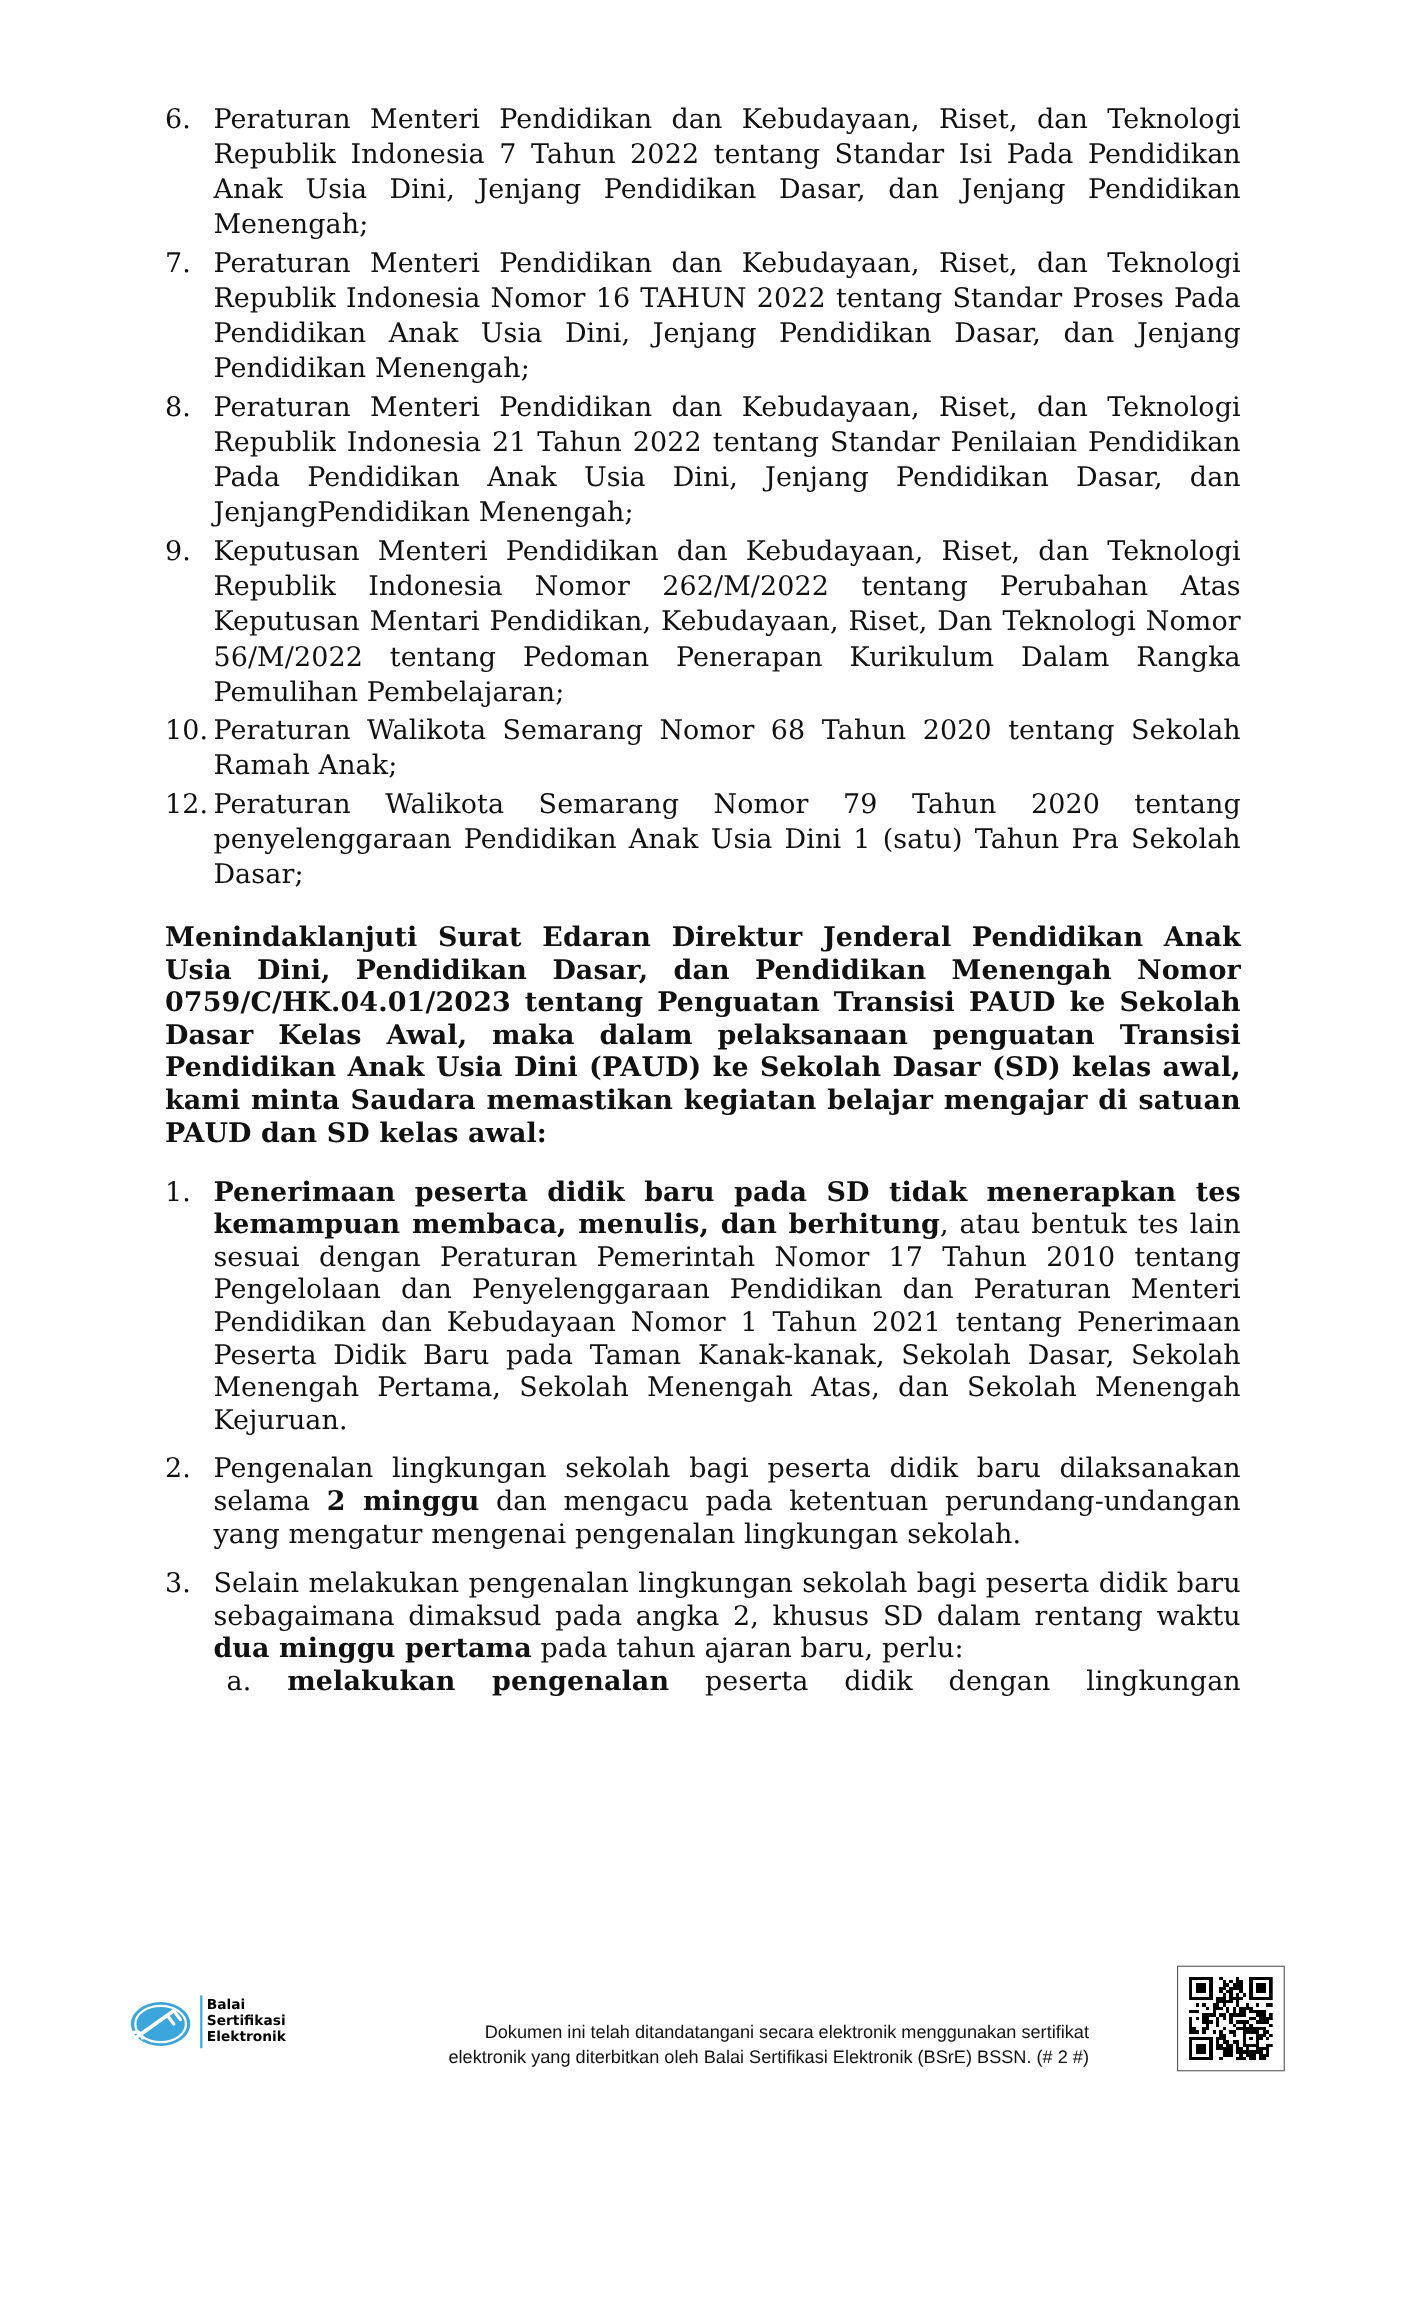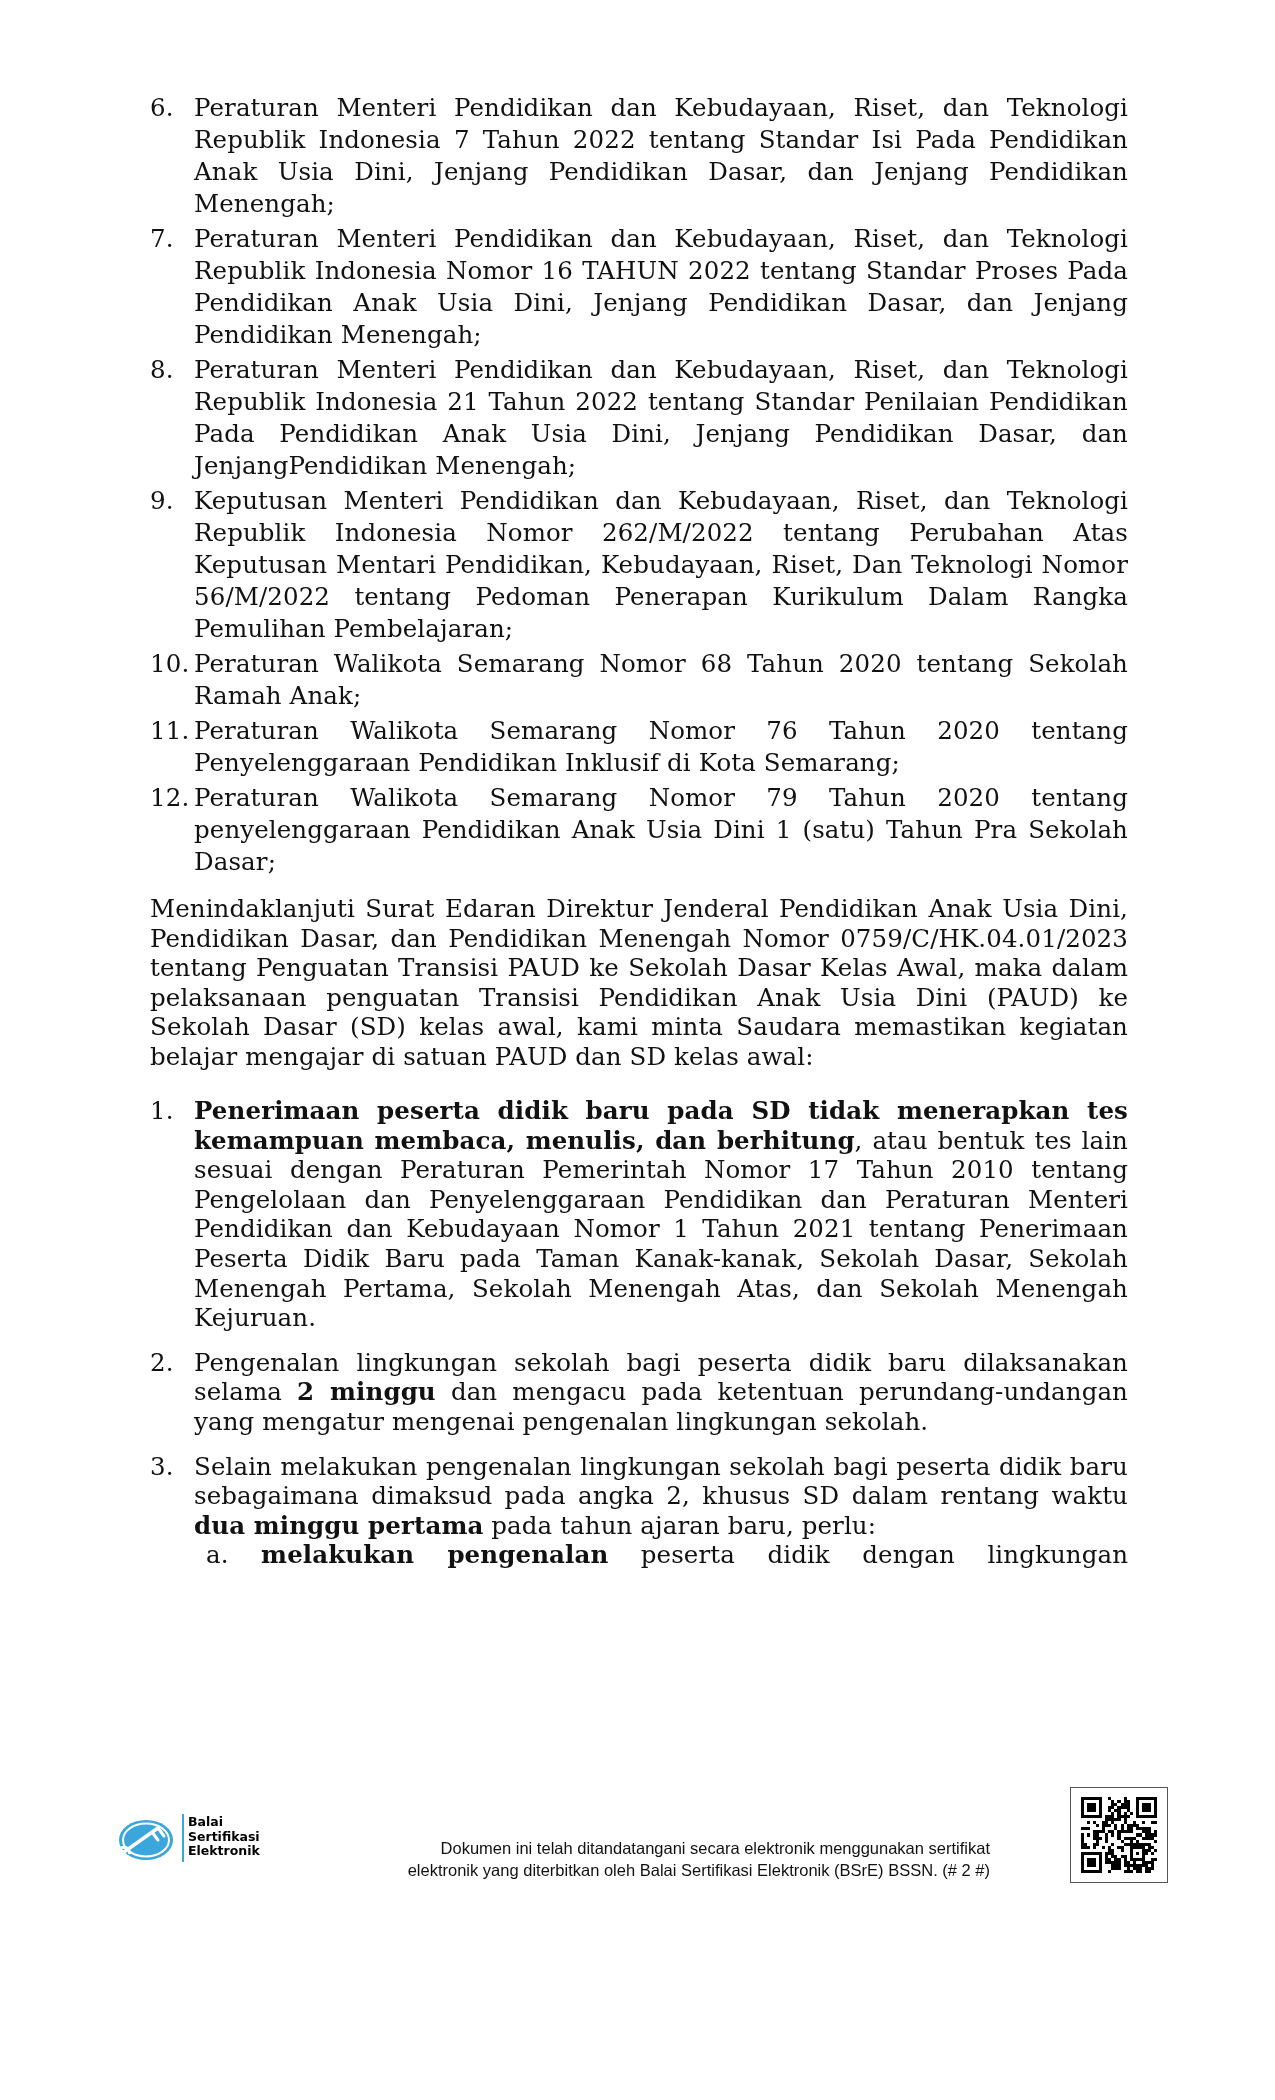--- a/index.html
+++ b/index.html
@@ -9,21 +9,21 @@
 
   .content { position: absolute; left: 150px; top: 92px; width: 978px;
              font-size: 24.5px; letter-spacing: 0.1px; }
 
   .reg-list { margin: 0; padding: 0; list-style: none; }
   .reg-item { position: relative; padding-left: 44px; line-height: 32px;
               text-align: justify; margin-bottom: 3px; }
   .reg-num { position: absolute; left: 0; top: 0; }
   .reg-text { display: block; }
 
-  .intro { margin-top: 16px; line-height: 29.6px; text-align: justify; }
+  .intro { margin-top: 26px; line-height: 29.6px; text-align: justify; font-weight: bold; }
 
   .inst-list { margin: 14px 0 0 0; padding: 0; list-style: none; }
   .inst-item { position: relative; padding-left: 44px; line-height: 29.6px;
                text-align: justify; margin-bottom: 15px; }
   .inst-num { position: absolute; left: 0; top: 0; }
   .b { font-weight: bold; }
   .sub-item { position: relative; padding-left: 0; text-align: justify;
               text-align-last: justify; margin-left: 12px; }
   .logo { position: absolute; left: 118px; top: 1814px; width: 160px; height: 52px; }
   .logo-circle { position: absolute; left: 0; top: 4px; width: 56px; height: 44px; }
@@ -55,24 +55,20 @@
         <span class="reg-num">8.</span>
         <span class="reg-text">Peraturan Menteri Pendidikan dan Kebudayaan, Riset, dan Teknologi Republik Indonesia 21 Tahun 2022 tentang Standar Penilaian Pendidikan Pada Pendidikan Anak Usia Dini, Jenjang Pendidikan Dasar, dan JenjangPendidikan Menengah;</span>
       </li>
       <li class="reg-item">
         <span class="reg-num">9.</span>
         <span class="reg-text">Keputusan Menteri Pendidikan dan Kebudayaan, Riset, dan Teknologi Republik Indonesia Nomor 262/M/2022 tentang Perubahan Atas Keputusan Mentari Pendidikan, Kebudayaan, Riset, Dan Teknologi Nomor 56/M/2022 tentang Pedoman Penerapan Kurikulum Dalam Rangka Pemulihan Pembelajaran;</span>
       </li>
       <li class="reg-item">
         <span class="reg-num">10.</span>
         <span class="reg-text">Peraturan Walikota Semarang Nomor 68 Tahun 2020 tentang Sekolah Ramah Anak;</span>
-      </li>
-      <li class="reg-item">
-        <span class="reg-num">11.</span>
-        <span class="reg-text">Peraturan Walikota Semarang Nomor 76 Tahun 2020 tentang Penyelenggaraan Pendidikan Inklusif di Kota Semarang;</span>
       </li>
       <li class="reg-item">
         <span class="reg-num">12.</span>
         <span class="reg-text">Peraturan Walikota Semarang Nomor 79 Tahun 2020 tentang penyelenggaraan Pendidikan Anak Usia Dini 1 (satu) Tahun Pra Sekolah Dasar;</span>
       </li>
     </ol>
 
     <p class="intro">Menindaklanjuti Surat Edaran Direktur Jenderal Pendidikan Anak Usia Dini, Pendidikan Dasar, dan Pendidikan Menengah Nomor 0759/C/HK.04.01/2023 tentang Penguatan Transisi PAUD ke Sekolah Dasar Kelas Awal, maka dalam pelaksanaan penguatan Transisi Pendidikan Anak Usia Dini (PAUD) ke Sekolah Dasar (SD) kelas awal, kami minta Saudara memastikan kegiatan belajar mengajar di satuan PAUD dan SD kelas awal:</p>
 
     <ol class="inst-list">

